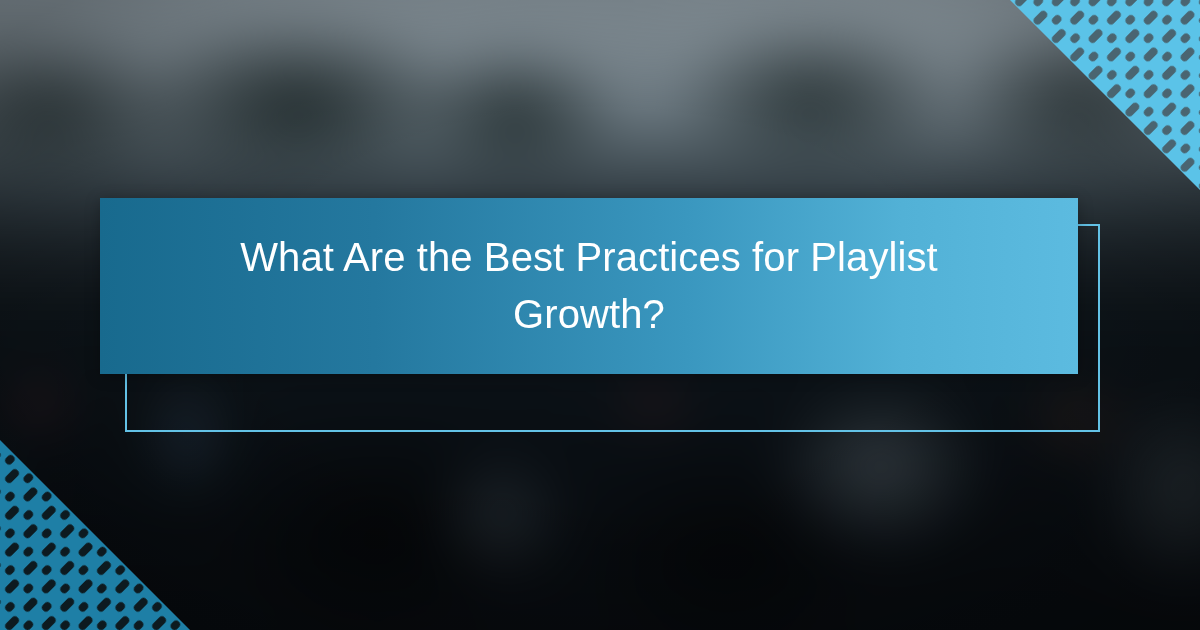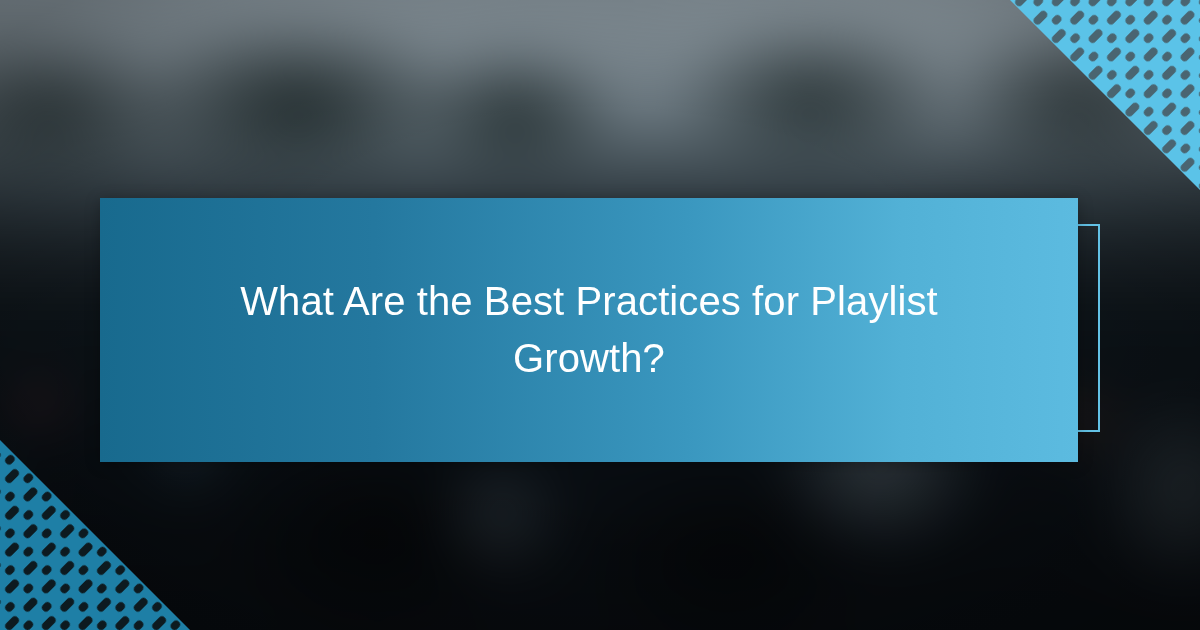--- a/index.html
+++ b/index.html
@@ -86,21 +86,21 @@
     left:125px; top:224px;
     width:975px; height:208px;
     border:2px solid #63c2e6;
     box-sizing:border-box;
   }
 
   
   .title-card {
     position:absolute;
     left:100px; top:198px;
-    width:978px; height:264px;
+    width:978px; height:176px;
     background:linear-gradient(to right, #186a8e 0%, #24789f 28%, #3a97bf 60%, #52b1d6 82%, #5cbbe0 100%);
     display:flex;
     align-items:center;
     justify-content:center;
     box-shadow:0 2px 14px rgba(0,0,0,0.28);
   }
 
   .title-text {
     color:#ffffff;
     font-size:40px;

